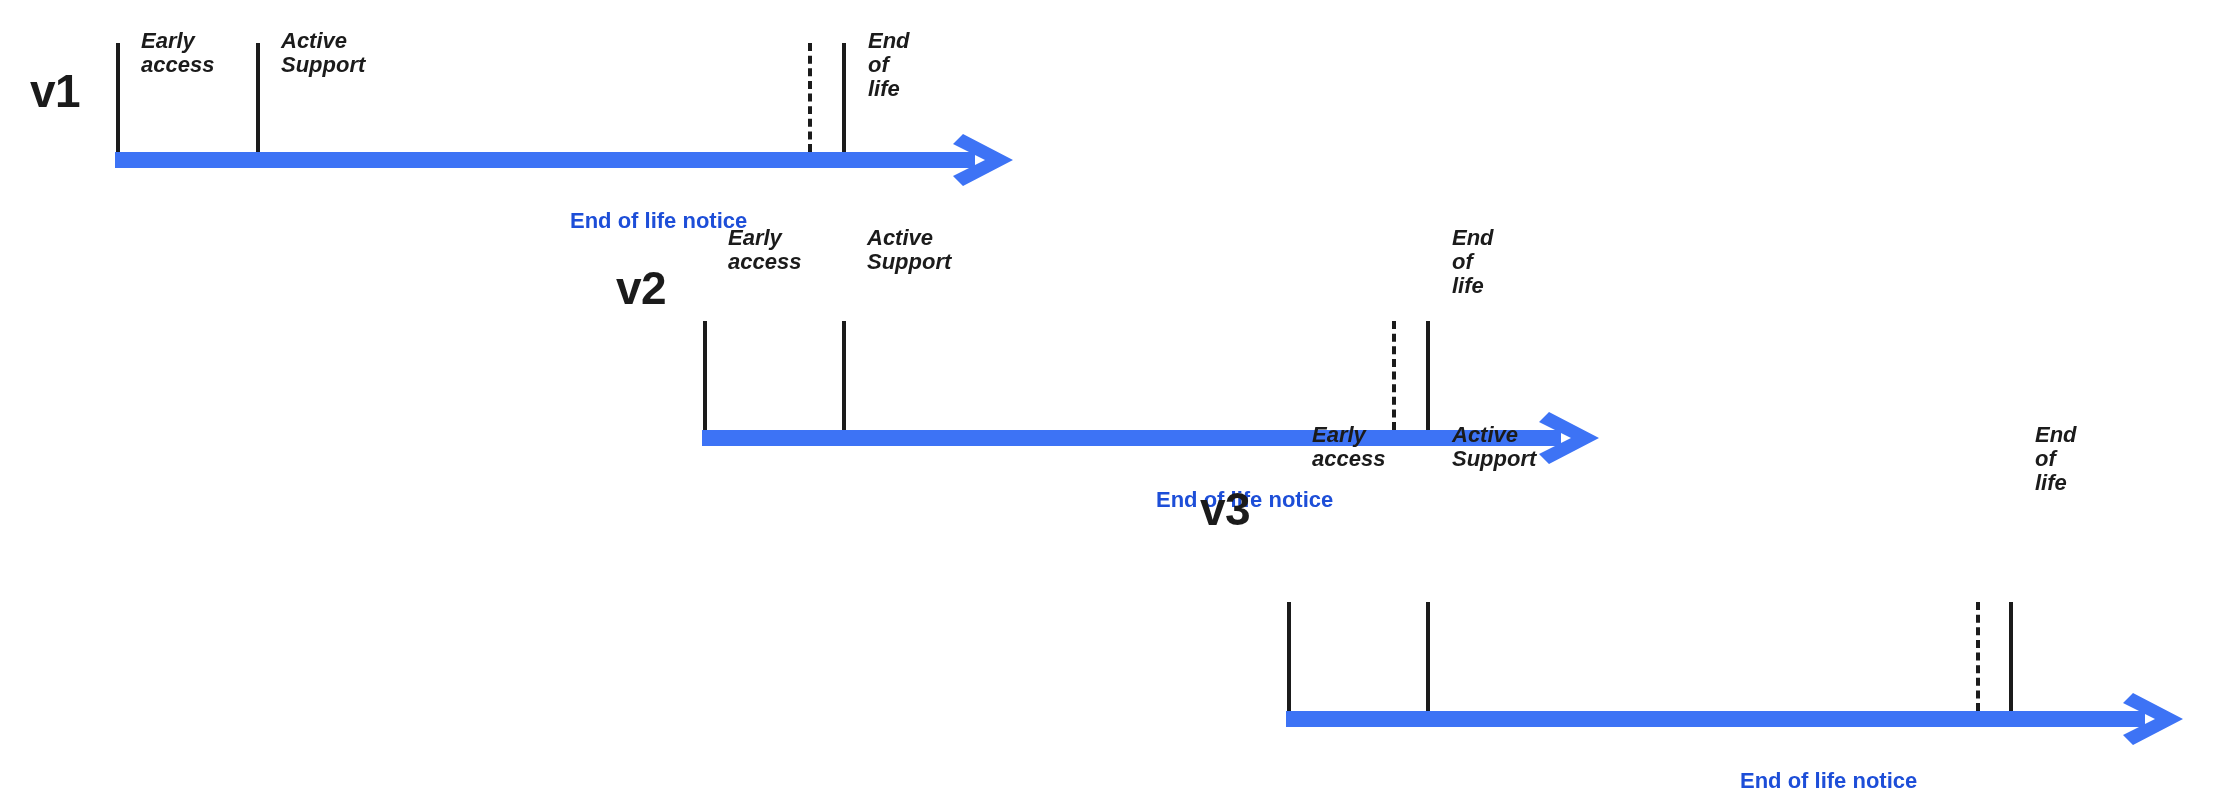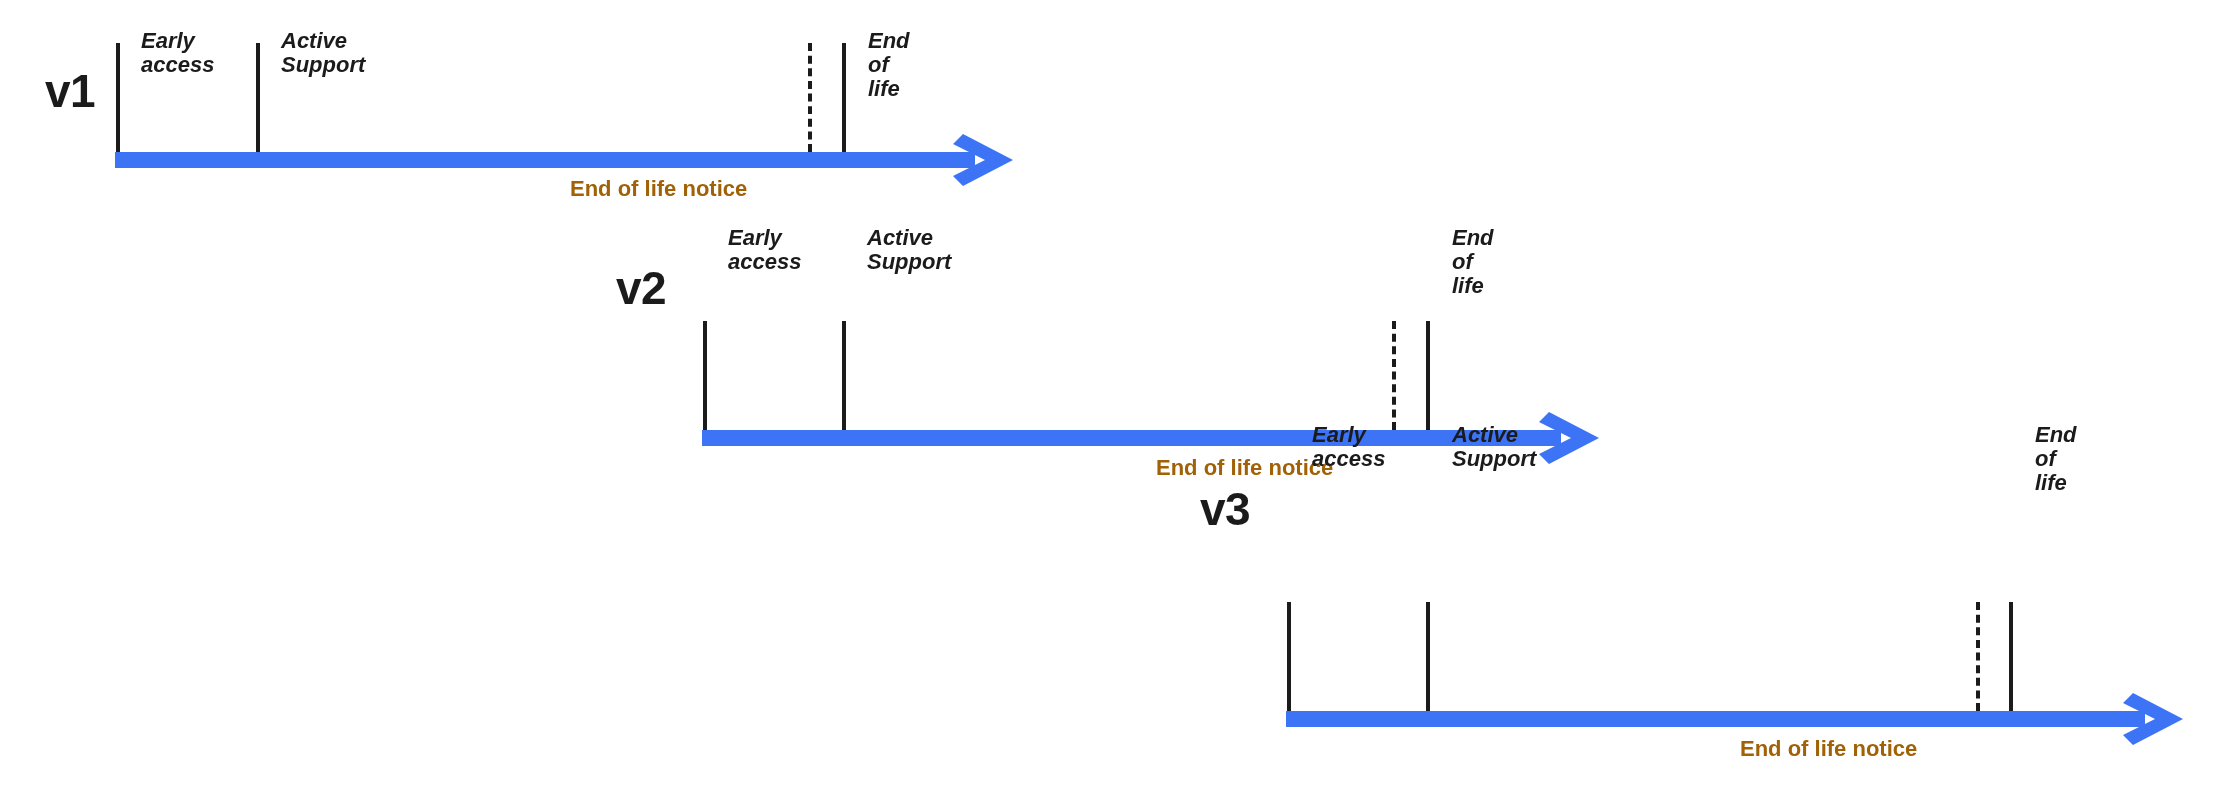--- a/index.html
+++ b/index.html
@@ -64,33 +64,34 @@
   .timeline-bar .bar-head {
     position: absolute;
     top: -18px;
     height: 52px;
     width: 60px;
   }
   .notice-label {
     position: absolute;
     font-size: 22px;
     font-weight: 700;
-    color: #a16207;
+    color: #1d4ed8;
     line-height: 1;
     white-space: nowrap;
     text-align: center;
+    margin-top: 32px;
   }
 </style>
 </head>
 <body>
 
 <div id="canvas">
 
 <div class="timeline-row">
-      <div class="version-label" style="left: 45px; top: 68px;">v1</div>
+      <div class="version-label" style="left: 30px; top: 68px;">v1</div>
       <div class="phase-divider" style="left: 116px; top: 43px; height: 109px;"></div>
       <div class="phase-label" style="left: 141px; top: 29px;">Early
 access</div>
       <div class="phase-divider" style="left: 256px; top: 43px; height: 109px;"></div>
       <div class="phase-label" style="left: 281px; top: 29px;">Active Support</div>
       <div class="phase-divider dashed" style="left: 808px; top: 43px; height: 109px;"></div>
       <div class="phase-divider" style="left: 842px; top: 43px; height: 109px;"></div>
       <div class="phase-label" style="left: 868px; top: 29px;">End of life</div>
       <div class="timeline-bar" style="left: 115px; top: 152px; width: 898px;">
         <div class="bar-shaft" style="width: 860px; background: rgb(61, 115, 245);"></div>

